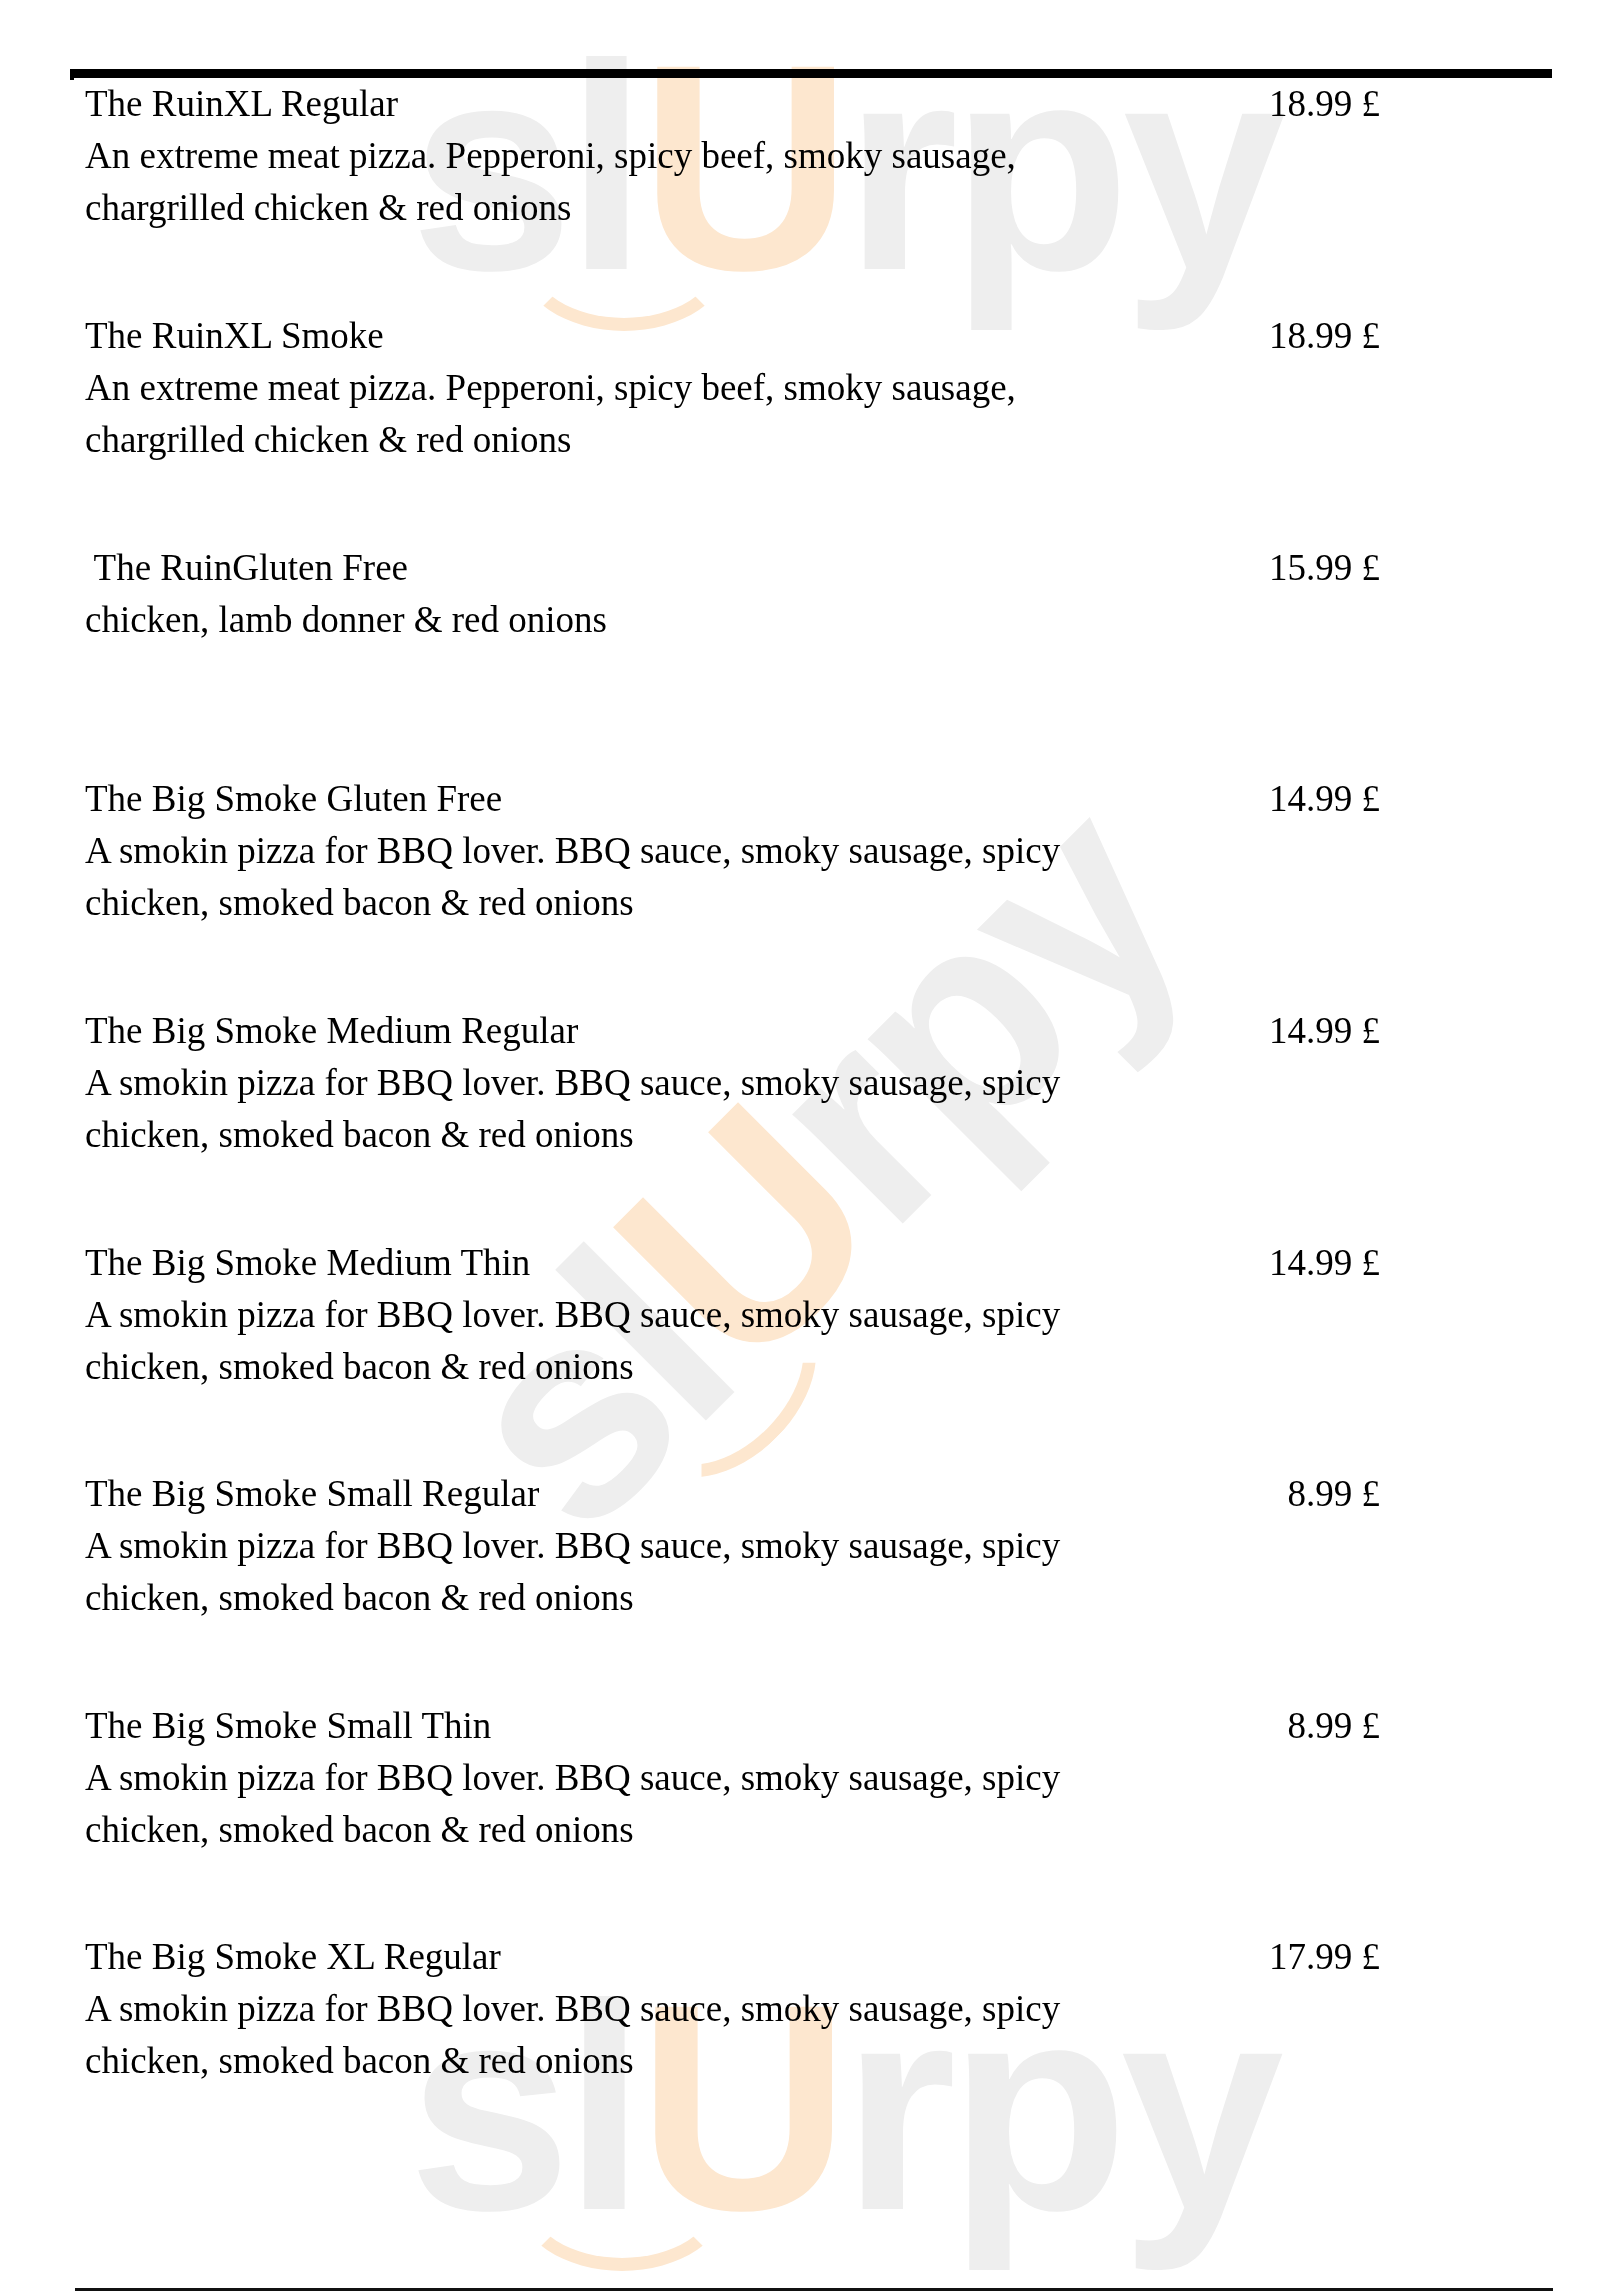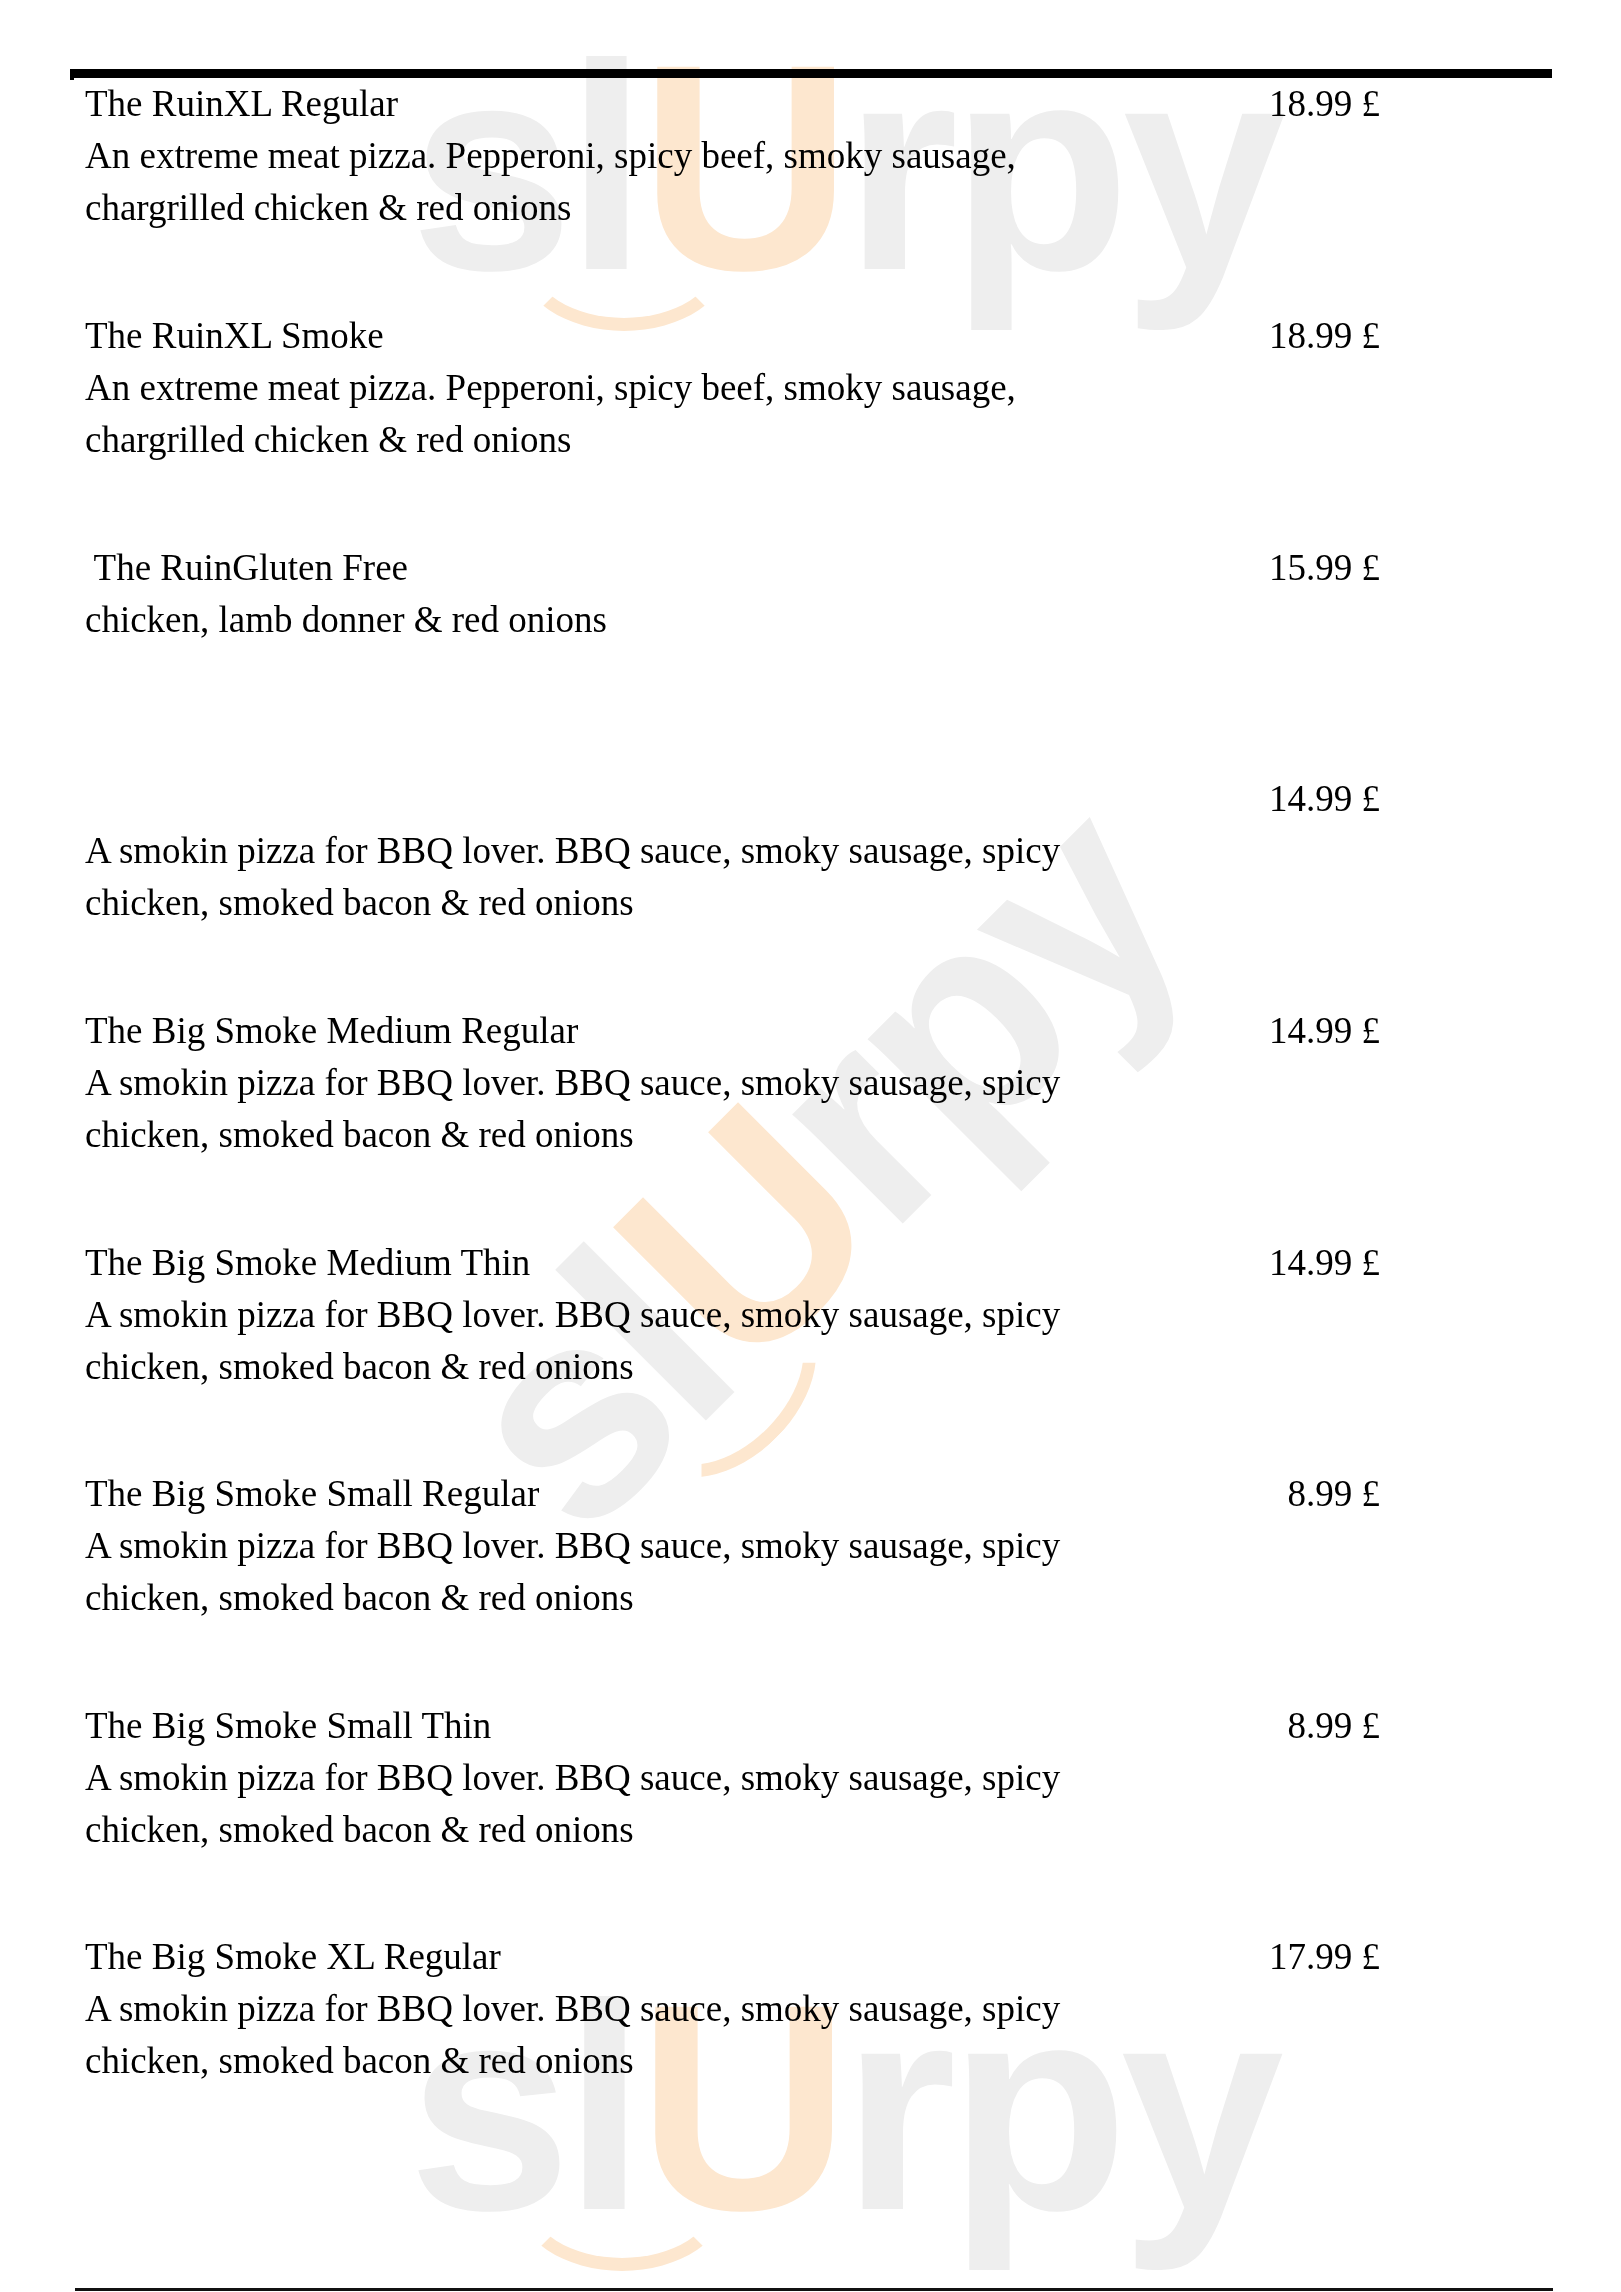--- a/index.html
+++ b/index.html
@@ -65,20 +65,21 @@
 
   <div class="item" style="top:542px;">
     <div class="name"> The RuinGluten Free</div>
     <div class="desc">
       <span>chicken, lamb donner &amp; red onions</span>
     </div>
     <div class="price">15.99 £</div>
   </div>
 
   <div class="item" style="top:773px;">
+    <div class="name">The Big Smoke Gluten Free</div>
     <div class="desc">
       <span>A smokin pizza for BBQ lover. BBQ sauce, smoky sausage, spicy</span>
       <span>chicken, smoked bacon &amp; red onions</span>
     </div>
     <div class="price">14.99 £</div>
   </div>
 
   <div class="item" style="top:1005px;">
     <div class="name">The Big Smoke Medium Regular</div>
     <div class="desc">

